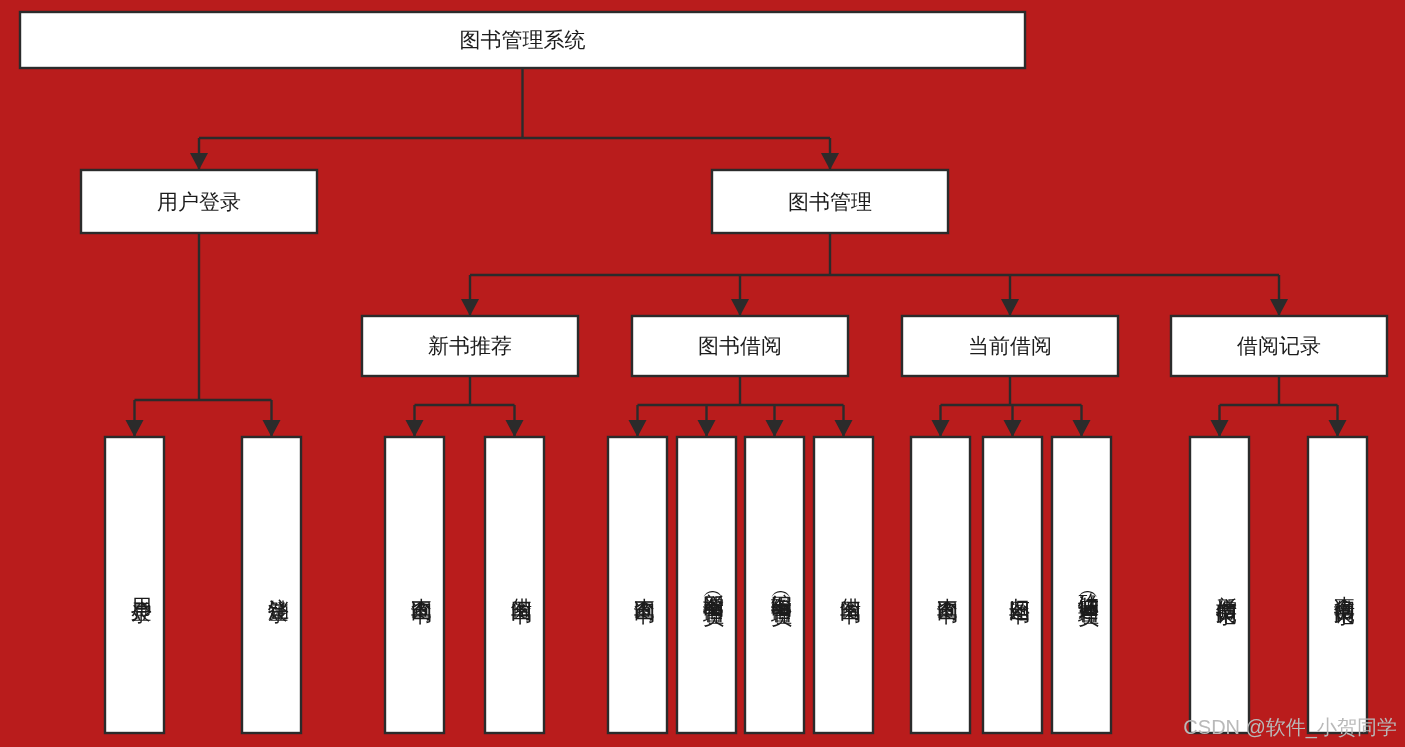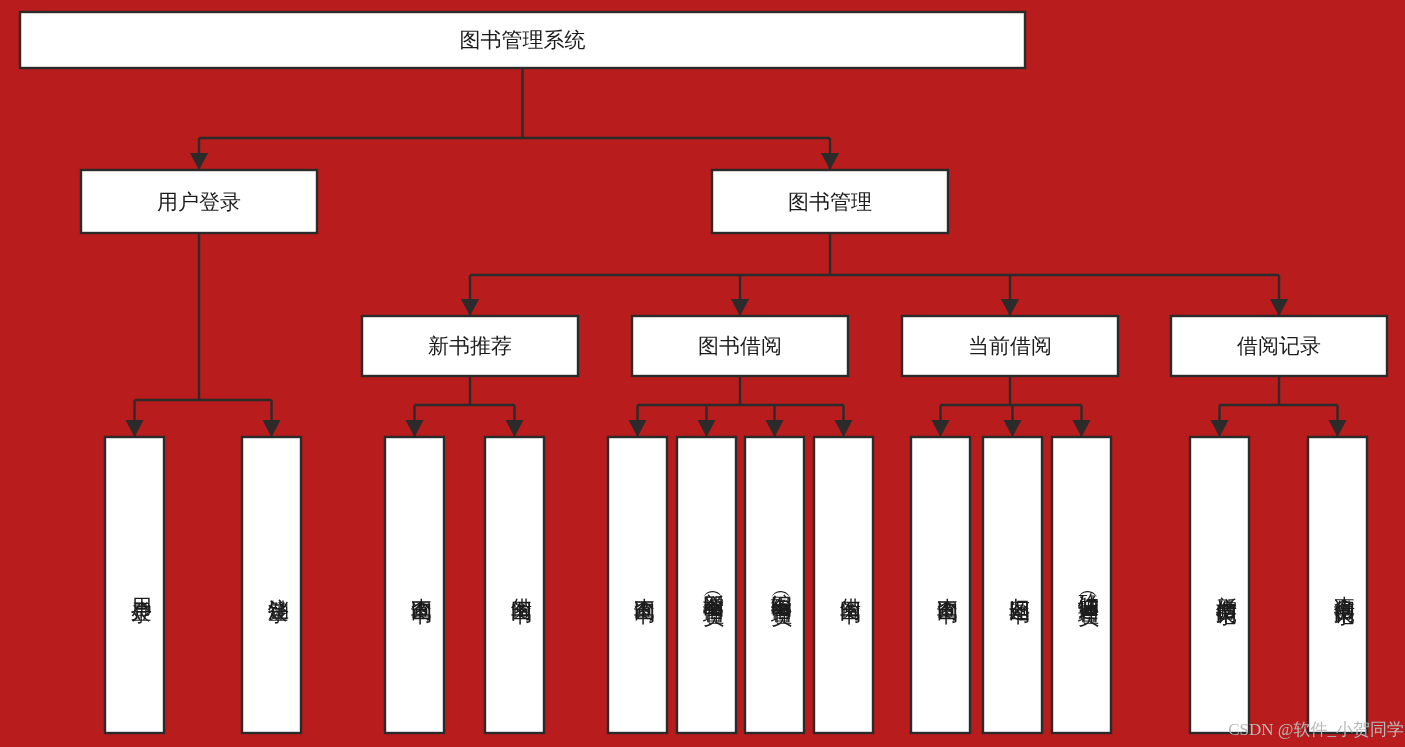--- a/index.html
+++ b/index.html
@@ -54,24 +54,24 @@
     font-family: "DejaVu Sans", "Liberation Sans", sans-serif;
     font-size: 21px;
     fill: #1c1c1c;
     text-anchor: middle;
     writing-mode: vertical-rl;
     dominant-baseline: central;
     letter-spacing: 2px;
   }
   .watermark {
     position: absolute;
-    right: 1px;
+    right: 8px;
     bottom: 6px;
-    font-family: Liberation Serif, serif;
-    font-size: 17px;
+    font-family: Liberation Sans, sans-serif;
+    font-size: 20px;
     color: #b9b9b9;
     white-space: nowrap;
     pointer-events: none;
     user-select: none;
   }
 </style>
 </head>
 <body>
 
 <div id="diagram-root">

